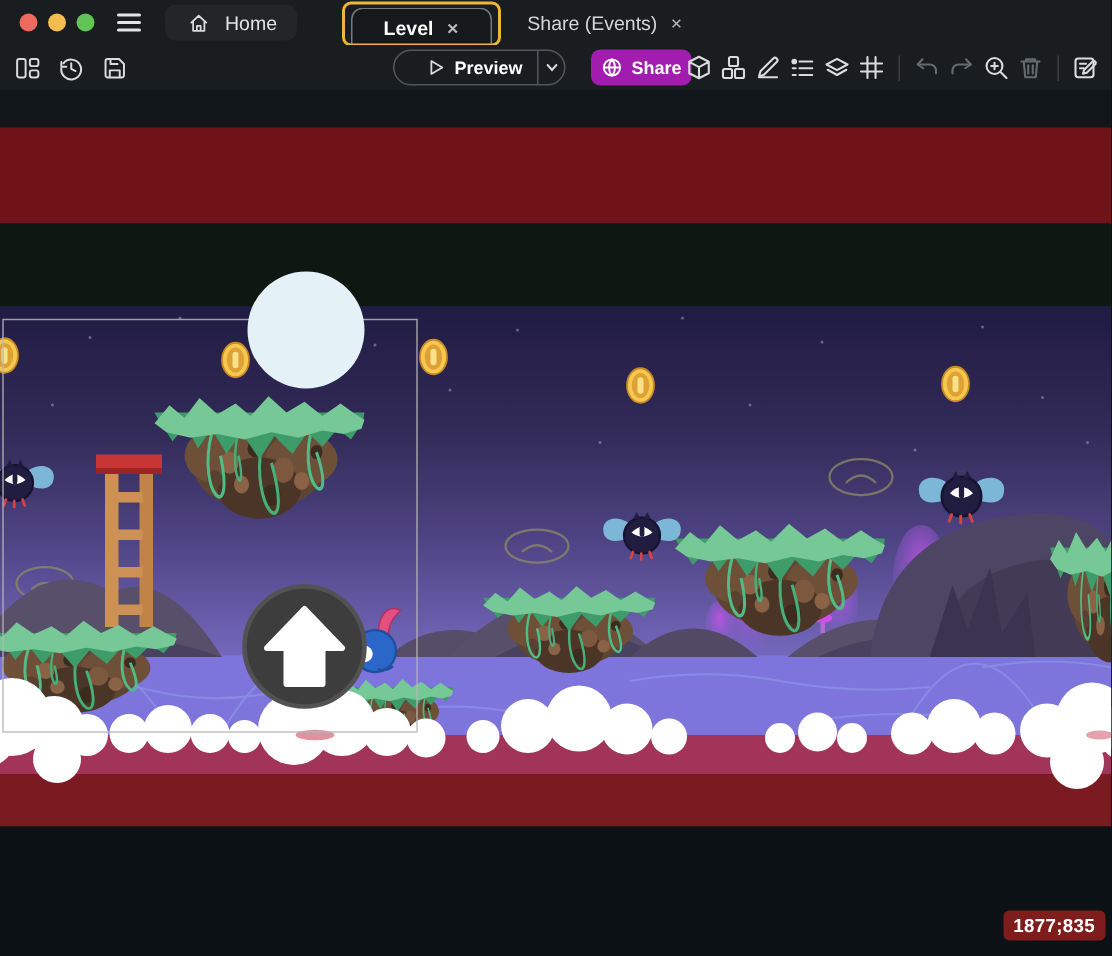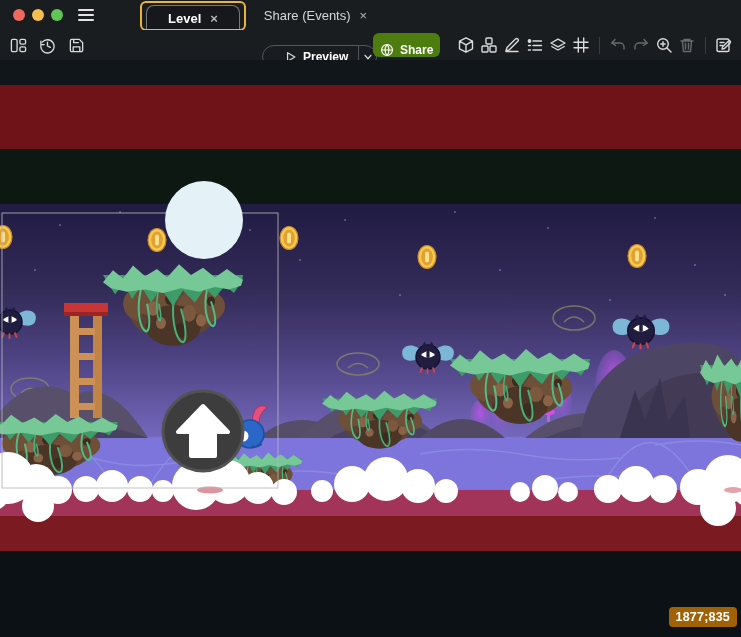--- a/index.html
+++ b/index.html
@@ -24,54 +24,62 @@
         border-radius:6px; pointer-events:none; }
   .tab-events { margin-left:14px; padding:0 10px; color:#d6d6d6; }
   .close-x { color:#b9b9b9; font-size:13px; line-height:1; }
 
   
   .toolbar { position:relative; height:30px; background:#1a1d1f; }
   .tool-left { position:absolute; left:9px; top:0; height:30px; display:flex; align-items:center; gap:11px; }
   .icon-btn { width:18px; height:18px; display:flex; align-items:center; justify-content:center; cursor:pointer; }
   .icon-btn svg { stroke:#d9dbdc; fill:none; stroke-width:1.4; stroke-linecap:round; stroke-linejoin:round; }
   .icon-btn.disabled svg { stroke:#666b6f; }
-  .preview-btn { position:absolute; left:262px; top:15px; height:24px; display:flex; align-items:stretch;
+  .preview-btn { position:absolute; left:262px; top:3px; height:24px; display:flex; align-items:stretch;
                  border:1px solid #53575b; border-radius:12px; color:#fff; cursor:pointer;padding-left:12px; }
   .preview-main { display:flex; align-items:center; gap:6px; padding:0 10px; font-size:12px; font-weight:bold; }
   .preview-div { width:1px; background:#53575b; }
   .preview-caret { width:17px; display:flex; align-items:center; justify-content:center; }
-  .share-btn { position:absolute; left:373px; top:3px; height:24px; border-radius:6px; background:#4d7c0f;
-               display:flex; align-items:flex-end; gap:6px; padding:0 7px; color:#fff; font-size:12px;
+  .share-btn { position:absolute; left:394px; top:3px; height:24px; border-radius:6px; background:#a21caf;
+               display:flex; align-items:center; gap:6px; padding:0 7px; color:#fff; font-size:12px;
                font-weight:bold; cursor:pointer; }
   .tool-right { position:absolute; right:8px; top:0; height:30px; display:flex; align-items:center; gap:5px; }
   .vdiv { width:1px; height:17px; background:#3a3e42; margin:0 4px; }
 
   
   .canvas { position:relative; width:741px; height:577px; background:#10161a; overflow:hidden; }
   .canvas svg.scene { position:absolute; left:0; top:0; }
-  .coords-badge { position:absolute; right:4px; bottom:10px; background:#a16207; color:#fff;
+  .coords-badge { position:absolute; right:4px; bottom:10px; background:#7f1d1d; color:#fff;
                   font-size:12.5px; font-weight:bold; padding:3px 7px; border-radius:4px; letter-spacing:.2px; }
 </style>
 </head>
 <body>
 
 <div class="app">
 
   <div class="titlebar">
     <div class="lights">
       <div class="light red"></div>
       <div class="light yellow"></div>
       <div class="light green"></div>
     </div>
     <div class="burger">
         <span></span>
         <span></span>
         <span></span>
       </div>
     <div class="tabs">
+      <div class="tab tab-home">
+        <span class="icon-btn">
+          <svg width="15" height="15" viewBox="0 0 18 18">
+              <path d="M3,8.5 L9,3 L15,8.5 M4.5,7.5 V15 H13.5 V7.5 M7.5,15 V11 H10.5 V15"></path>
+            </svg>
+        </span>
+        <span>Home</span>
+      </div>
       <div class="level-wrap">
         <div class="tab tab-level">
           <span>Level</span>
           <span class="close-x">×</span>
         </div>
         <div class="hl"></div>
       </div>
       <div class="tab tab-events">
         <span>Share (Events)</span>
         <span class="close-x">×</span>

